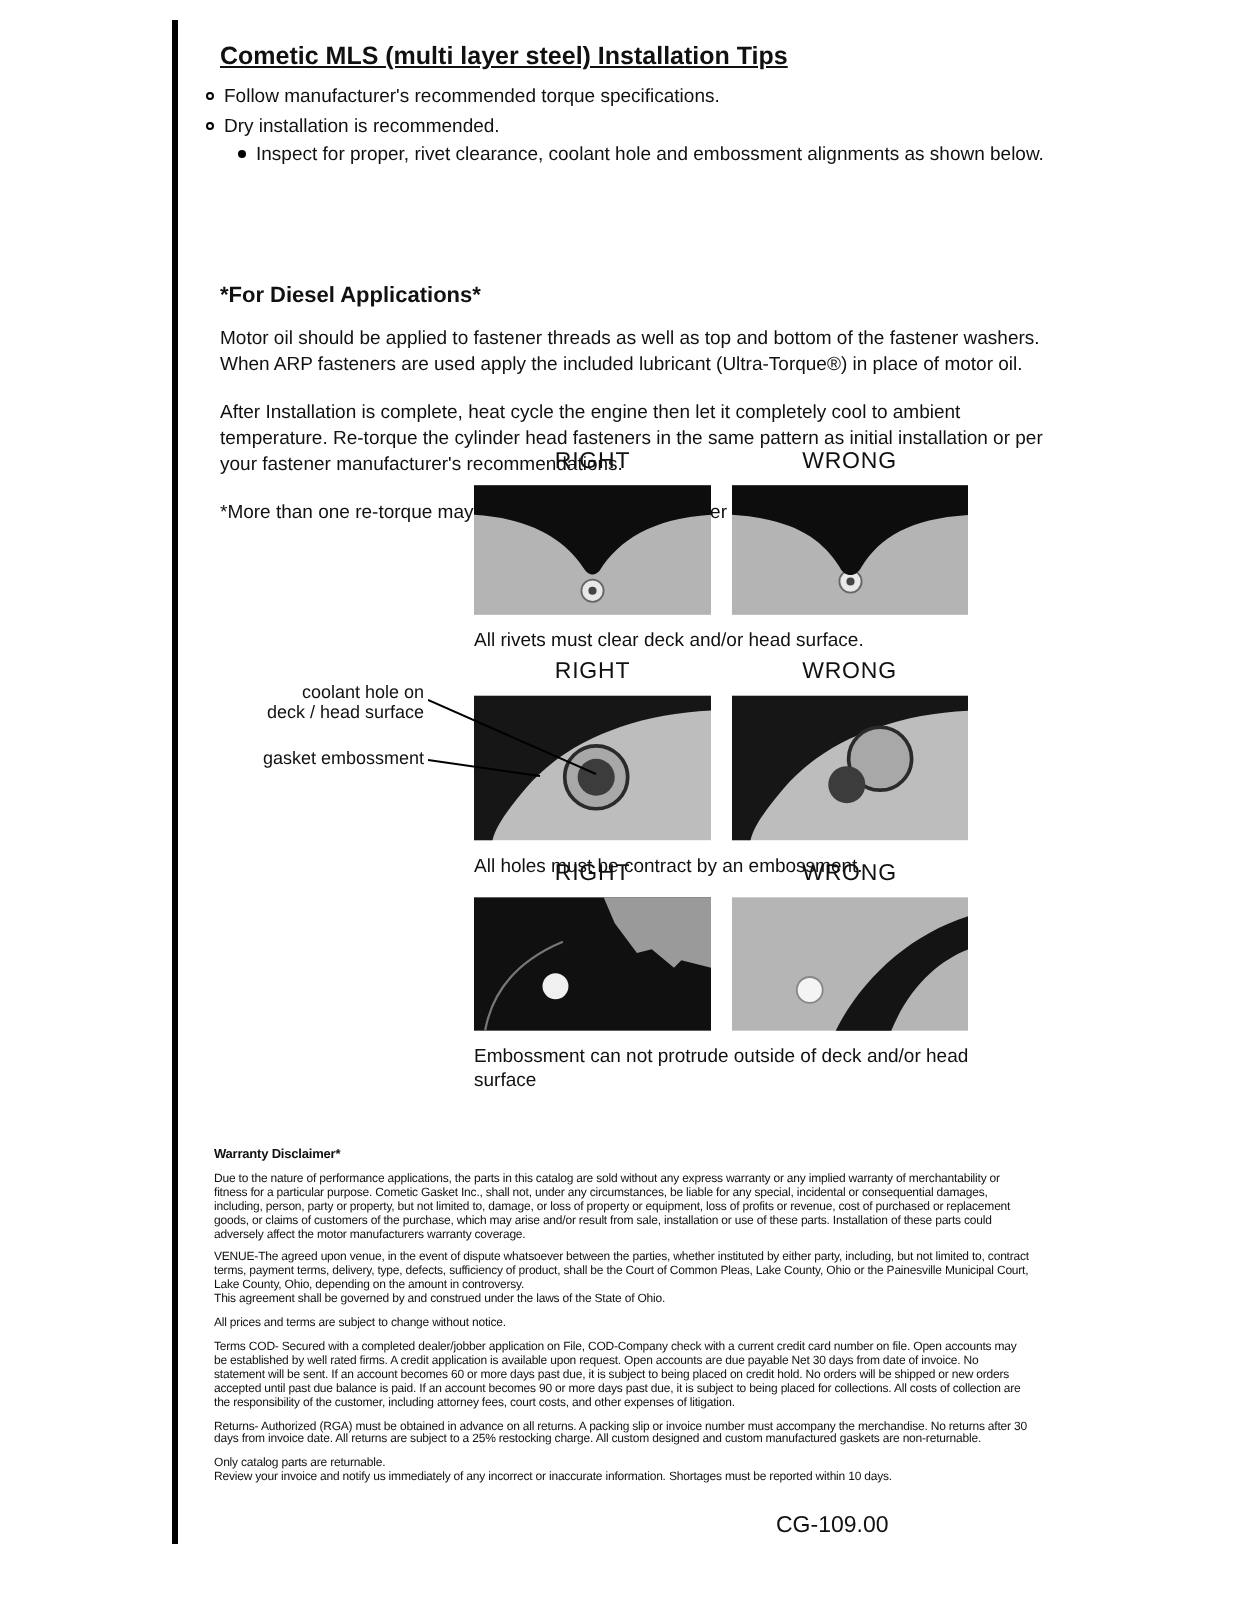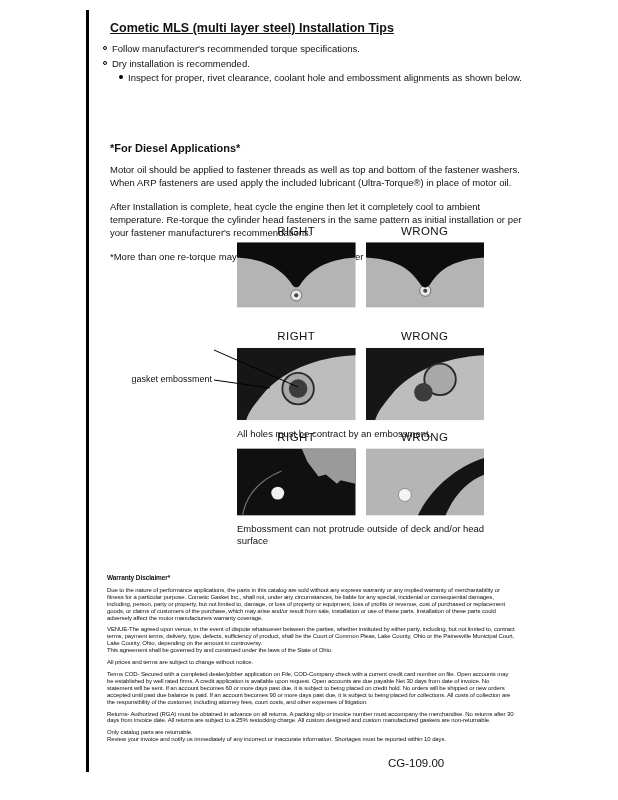--- a/index.html
+++ b/index.html
@@ -85,20 +85,21 @@
         <circle cx="64" cy="57" r="6" fill="#e8e8e8" stroke="#666" stroke-width="1"></circle>
         <circle cx="64" cy="57" r="2.2" fill="#444"></circle>
       </svg>
       <svg width="128" height="70" viewBox="0 0 128 70">
         <rect x="0" y="0" width="128" height="70" fill="#b4b4b4"></rect>
         <circle cx="64" cy="52" r="6" fill="#e8e8e8" stroke="#666" stroke-width="1"></circle>
         <circle cx="64" cy="52" r="2.2" fill="#444"></circle>
         <path d="M0,0 H128 V16 C96,18 80,28 70,44 C67,50 61,50 58,44 C48,28 32,18 0,16 Z" fill="#0d0d0d"></path>
       </svg>
     </div>
+    <div class="fig-caption">All rivets must clear deck and/or head surface.</div>
   </div>
 
   <div class="figure" id="fig2">
     <div class="fig-labels">
       <span>RIGHT</span>
       <span>WRONG</span>
     </div>
     <div class="fig-images">
       <svg width="128" height="78" viewBox="0 0 128 78">
         <rect x="0" y="0" width="128" height="78" fill="#bdbdbd"></rect>
@@ -109,20 +110,22 @@
       <svg width="128" height="78" viewBox="0 0 128 78">
         <rect x="0" y="0" width="128" height="78" fill="#bdbdbd"></rect>
         <path d="M0,0 H128 V8 C84,10 48,26 28,50 C18,62 12,70 10,78 H0 Z" fill="#161616"></path>
         <circle cx="80" cy="34" r="17" fill="#a8a8a8" stroke="#2a2a2a" stroke-width="2"></circle>
         <circle cx="62" cy="48" r="10" fill="#3c3c3c"></circle>
       </svg>
     </div>
     <div class="fig-caption">All holes must be contract by an embossment.</div>
   </div>
 
+  <div class="annot" id="annot-coolant">coolant hole on
+deck / head surface</div>
   <div class="annot" id="annot-emboss">gasket embossment</div>
   <svg id="annot-lines" width="92" height="50" viewBox="0 0 92 50">
     <line x1="0" y1="6" x2="84" y2="43" stroke="#000" stroke-width="1"></line>
     <line x1="0" y1="36" x2="56" y2="44" stroke="#000" stroke-width="1"></line>
   </svg>
 
   <div class="figure" id="fig3">
     <div class="fig-labels">
       <span>RIGHT</span>
       <span>WRONG</span>

